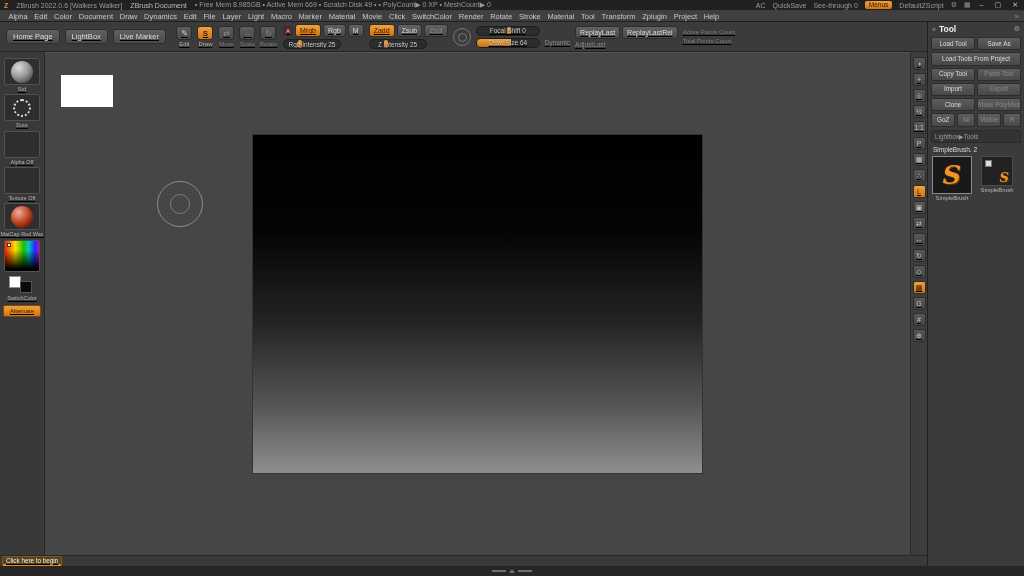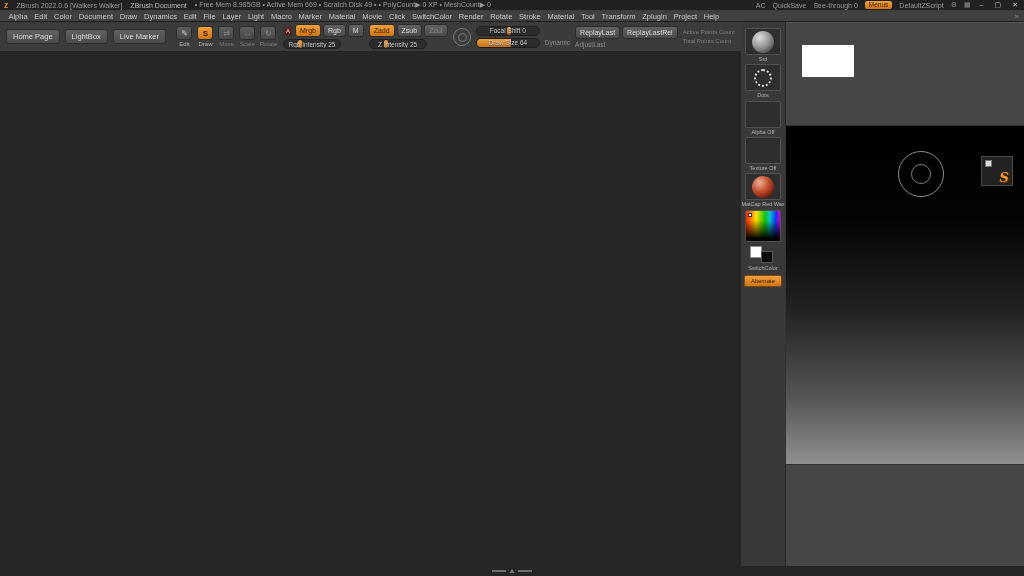--- a/index.html
+++ b/index.html
@@ -21,21 +21,21 @@
 
   
   .menubar { height:12px; background:#404040; border-top:1px solid #3d3d3d;
     border-bottom:1px solid #1f1f1f; display:flex; align-items:center; padding:4px 5px;
     flex:0 0 auto; }
   .menu-item { font-size:7.5px; color:#c9c9c9; padding:0 3.4px; line-height:11px; }
   .menubar .mright { margin-left:auto; color:#8a8a8a; font-size:8px; }
 
   
   .content-row { flex:1; display:flex; min-height:0; }
-  .left-col { flex:1; display:flex; flex-direction:row; min-width:0; }
+  .left-col { flex:1; display:flex; flex-direction:column; min-width:0;text-decoration:underline; }
 
   
   .topshelf { height:30px; background:#3b3b3b; border-bottom:1px solid #242424;
     display:flex; align-items:center; gap:5px; padding:0 6px; flex:0 0 auto;
     white-space:nowrap; }
   .btn { background:linear-gradient(#616161,#4a4a4a); border:1px solid #2d2d2d;
     border-radius:3px; color:#dcdcdc; font-size:7.5px; padding:3px 6px; line-height:1; }
   .btn.orange { background:linear-gradient(#f2a03c,#cf7414); color:#3a2000; }
   .btn.dim { color:#8b8b8b; }
   .btn.sm { padding:2px 4px; font-size:7px; }

